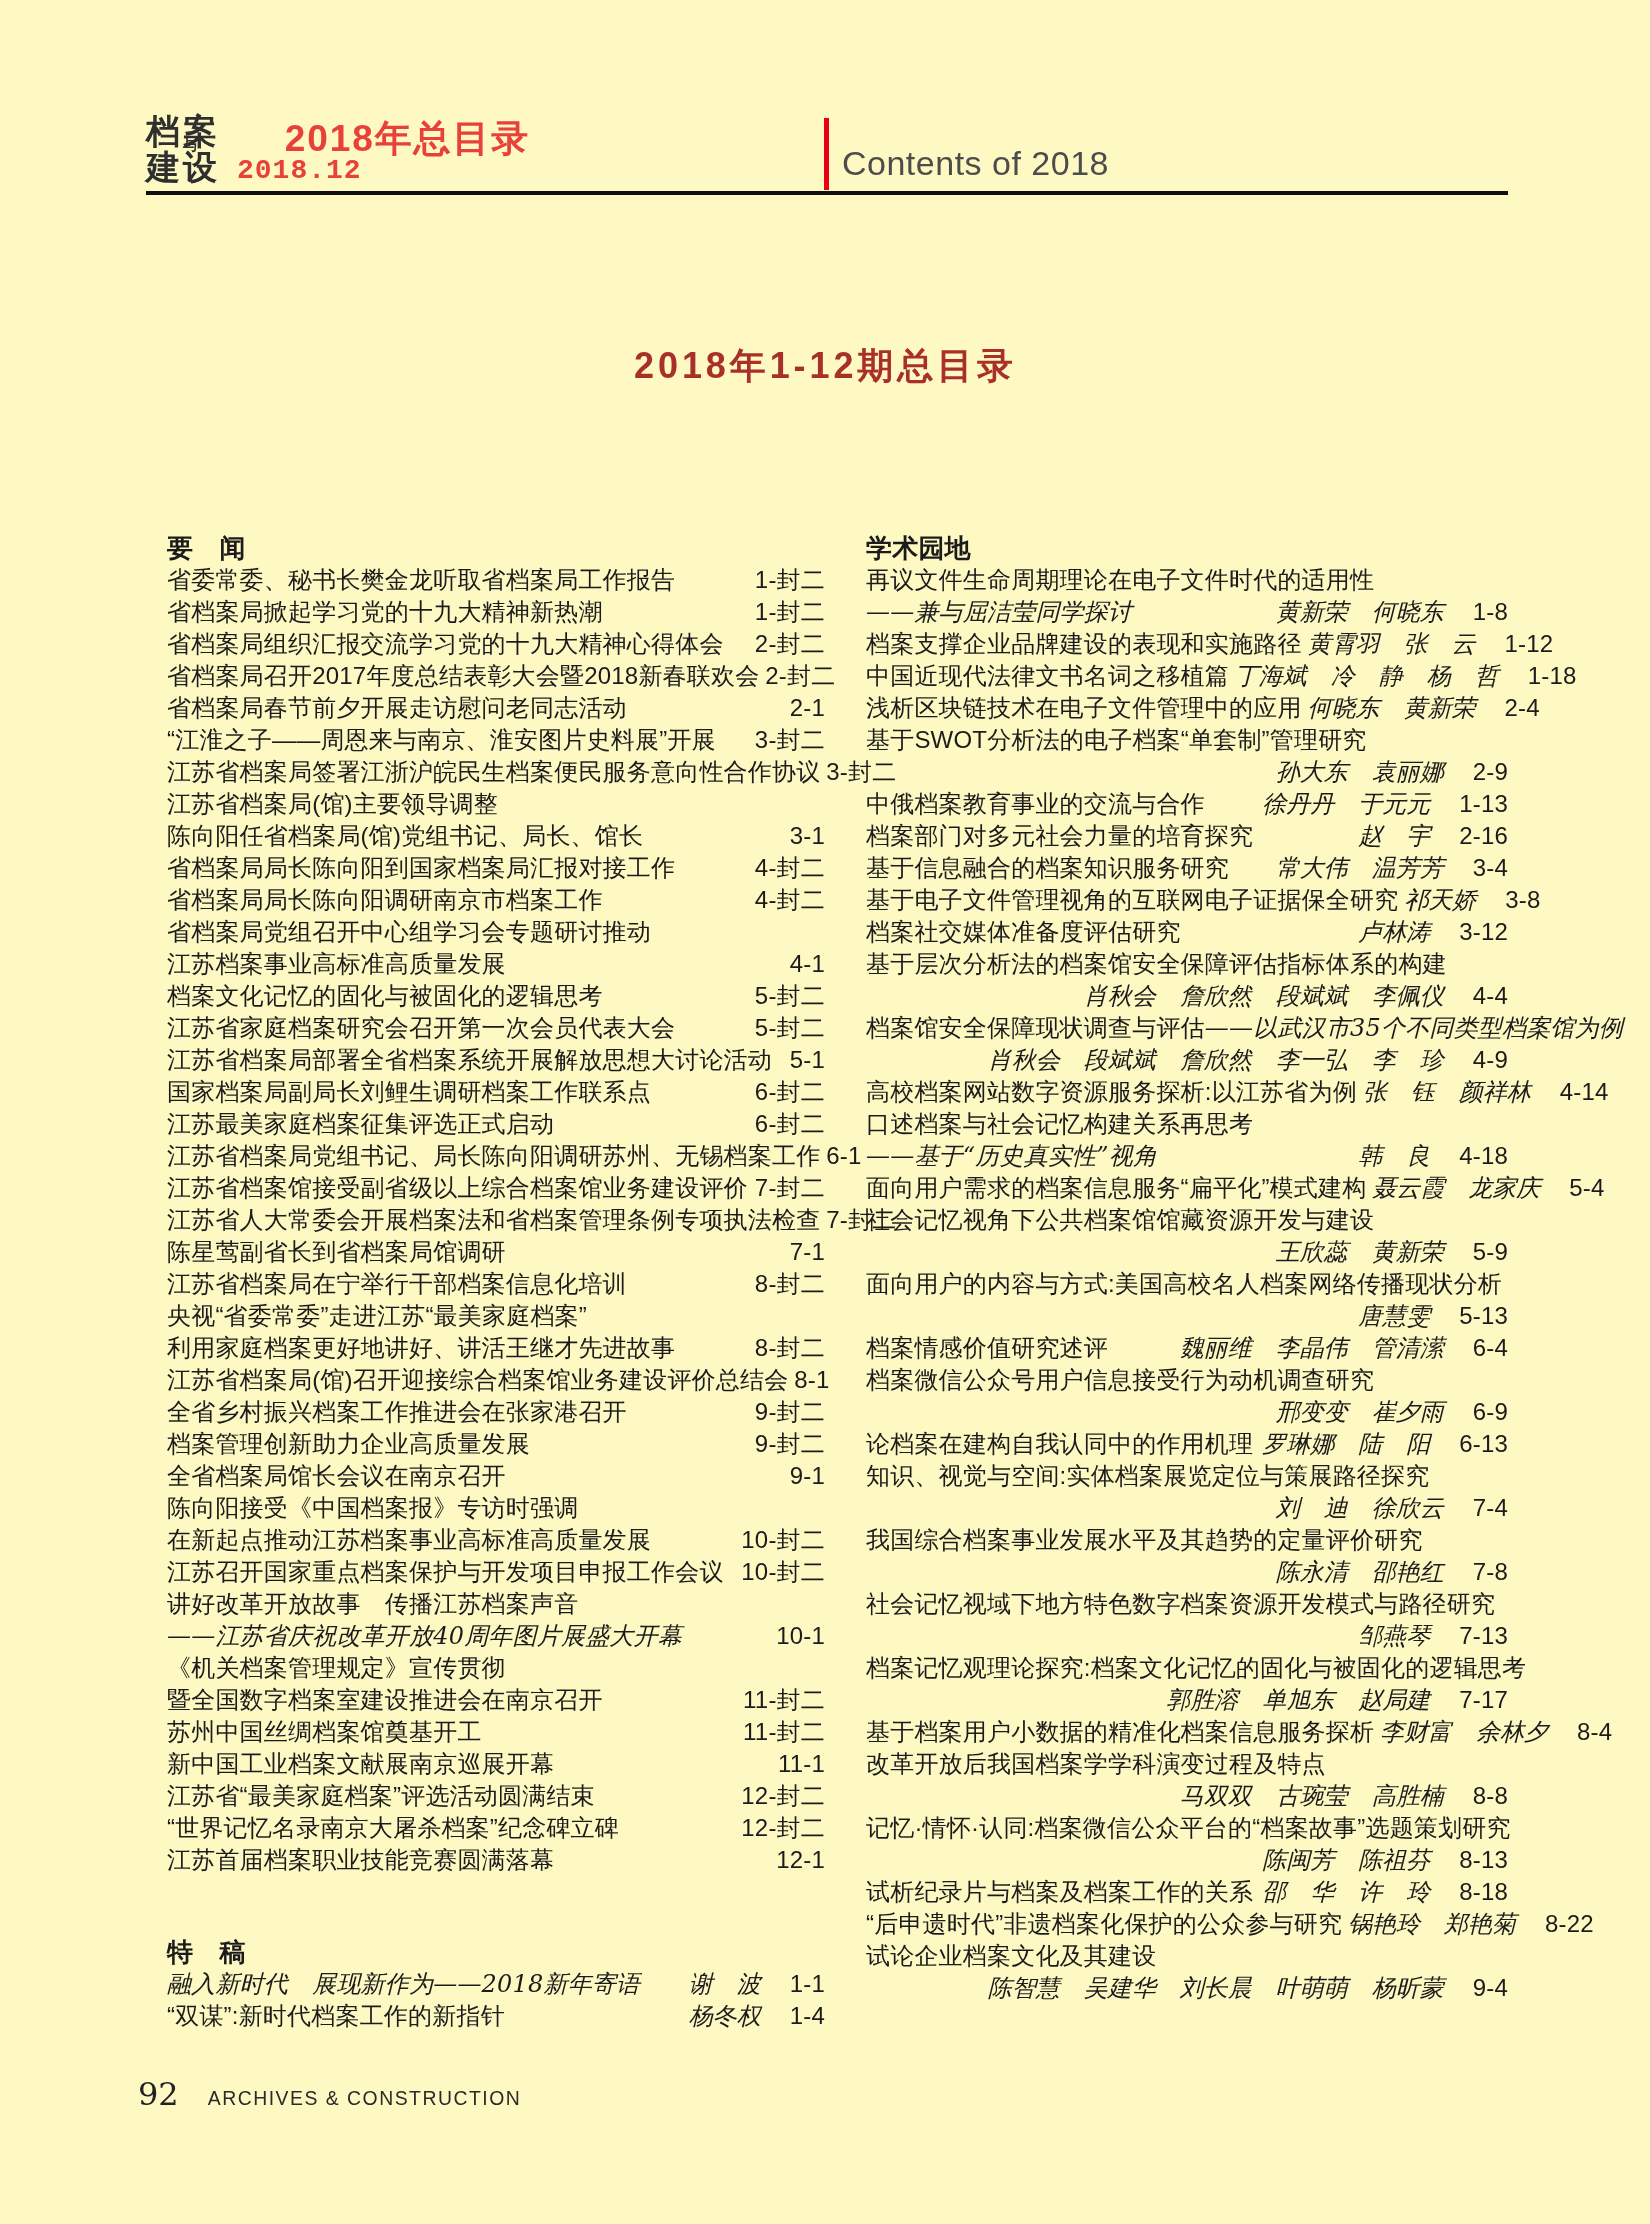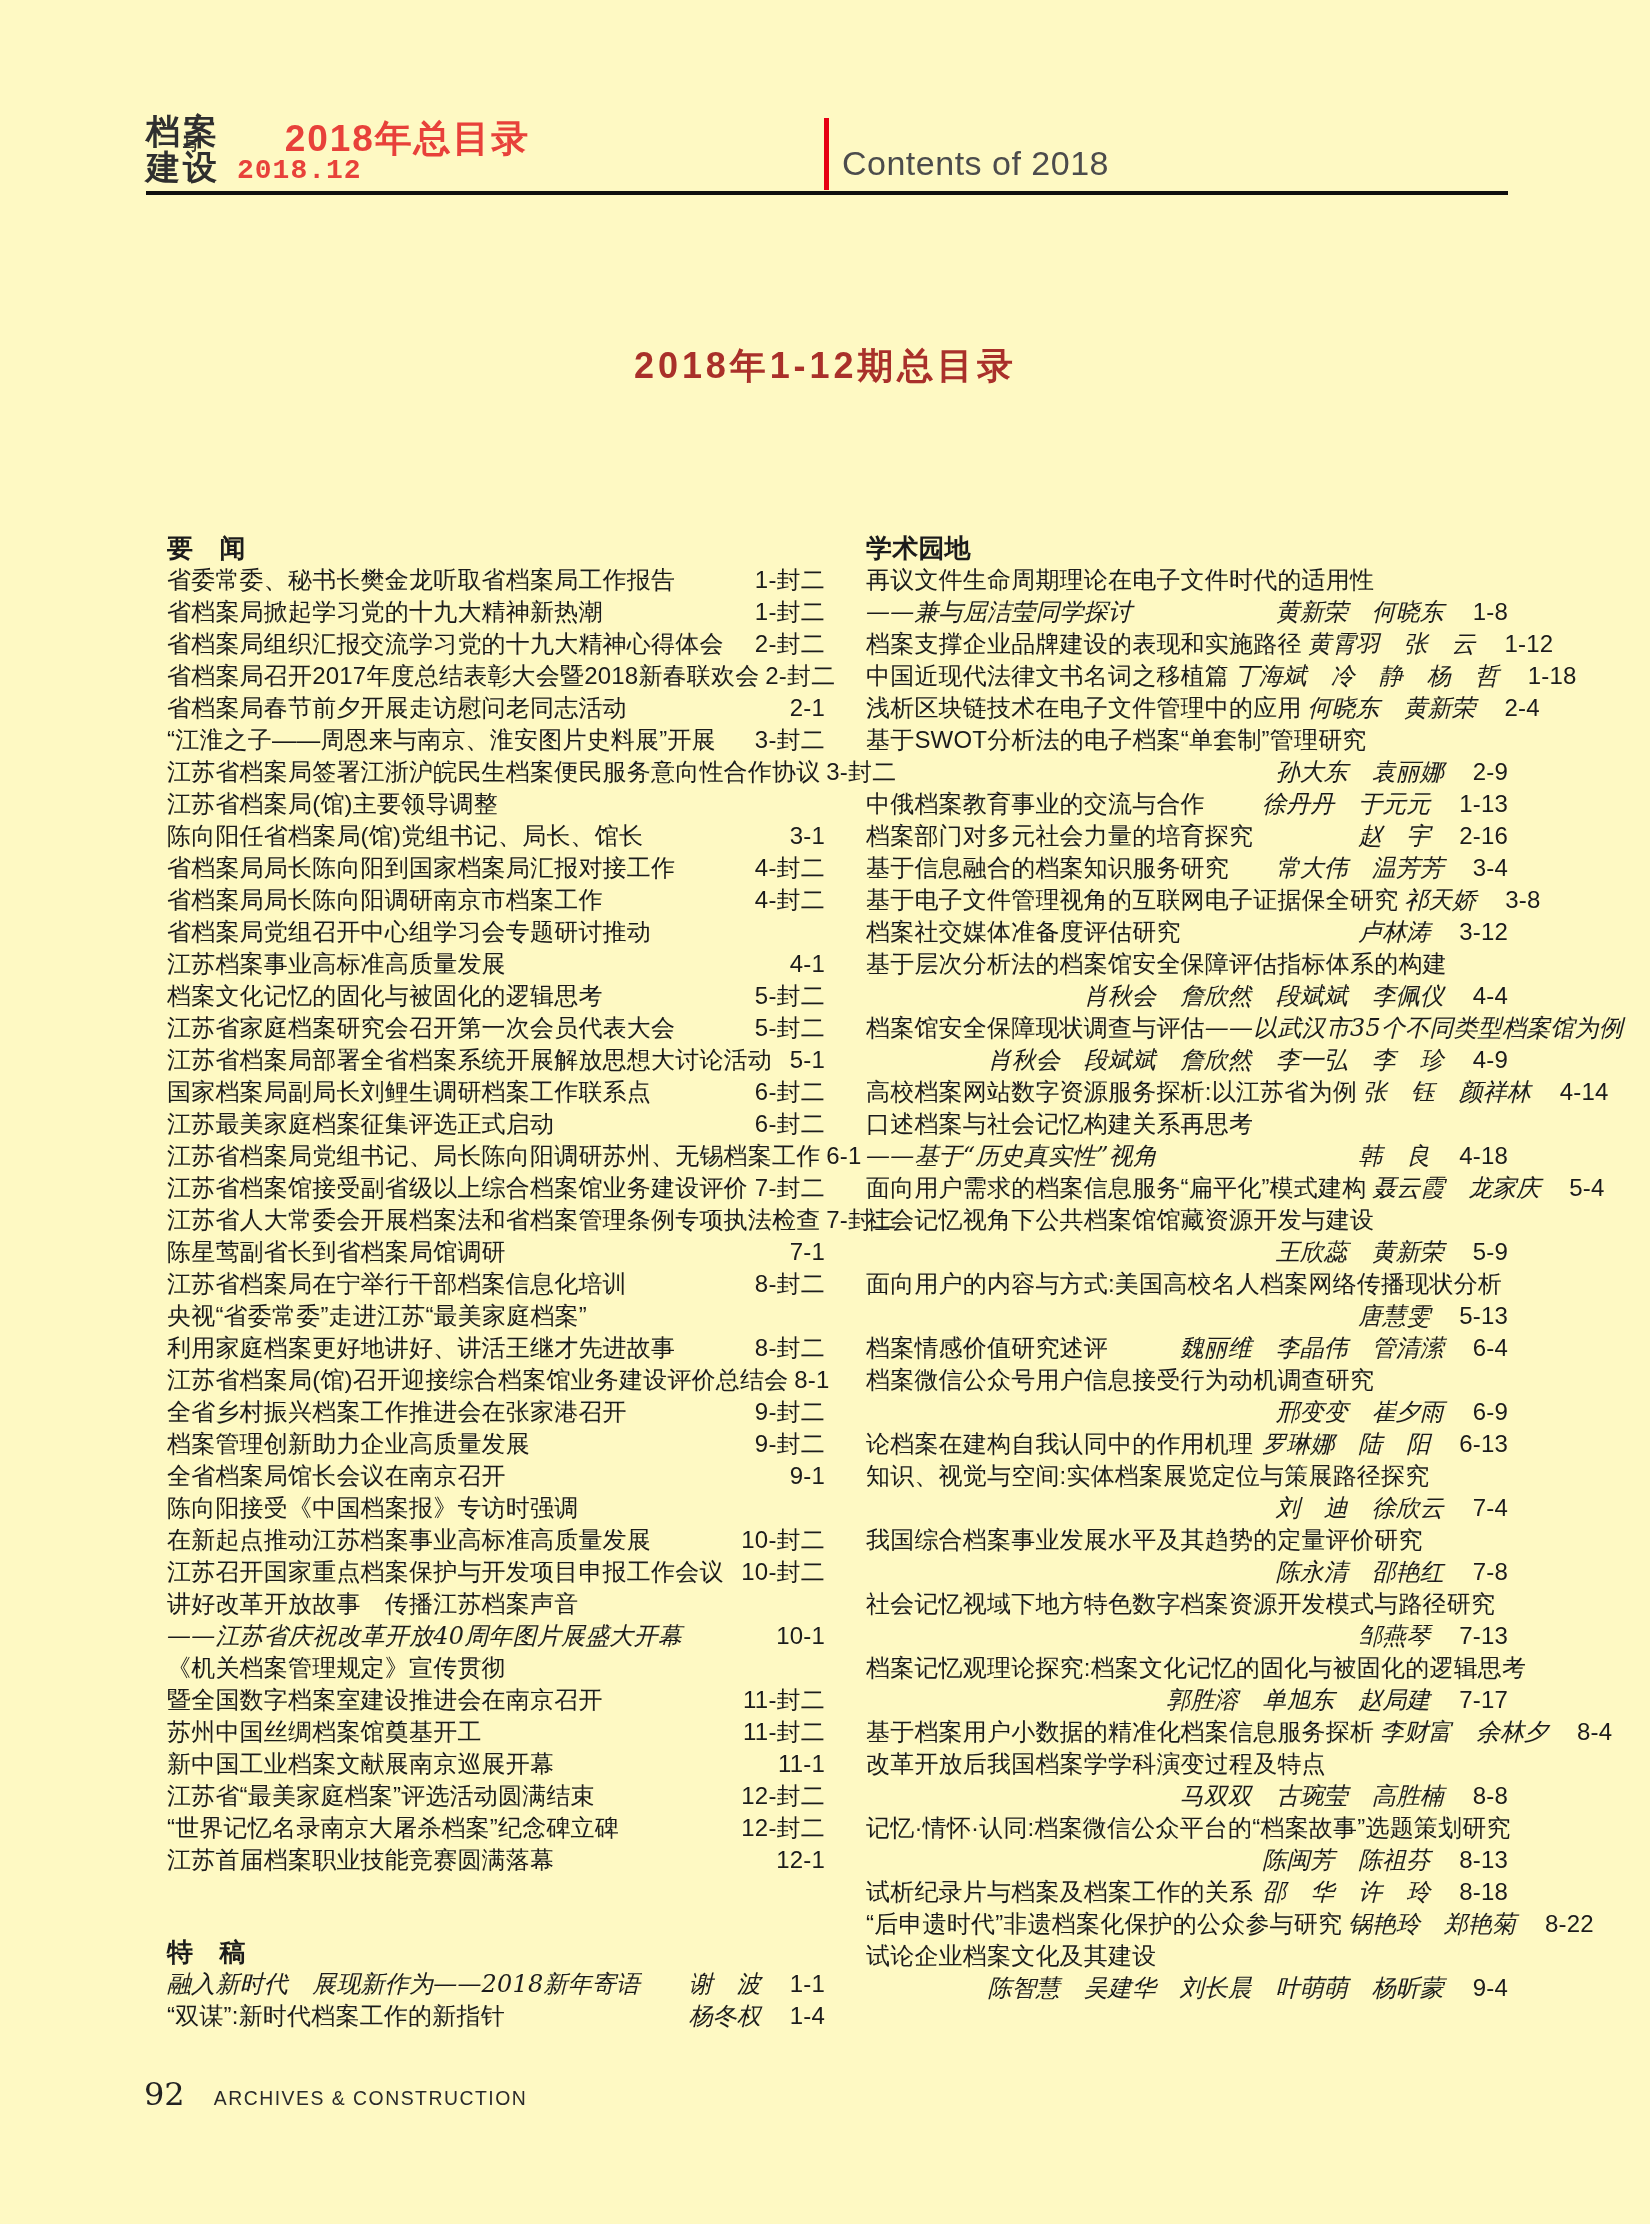--- a/index.html
+++ b/index.html
@@ -91,21 +91,21 @@
     font-family:"DejaVu Serif","Liberation Serif",serif;
     font-style:italic;
     margin-right:29px;font-size:24px;
   }
   .line .p{text-align:right;letter-spacing:0.2px;}
   .line.heading{font-weight:bold;font-size:26px;letter-spacing:1px;}
   .line.spacer{height:60px;}
 
   
   footer{
-    position:absolute;left:144px;top:2075px;
+    position:absolute;left:138px;top:2075px;
     display:flex;align-items:baseline;justify-content:flex-end;
   }
   footer .pg{
     font-family:"DejaVu Serif","Liberation Serif",serif;
     font-size:32px;color:#222;
   }
   footer .jr{
     margin-left:29px;font-size:19.4px;letter-spacing:1.5px;color:#2a2a2a;
   }
 </style>

